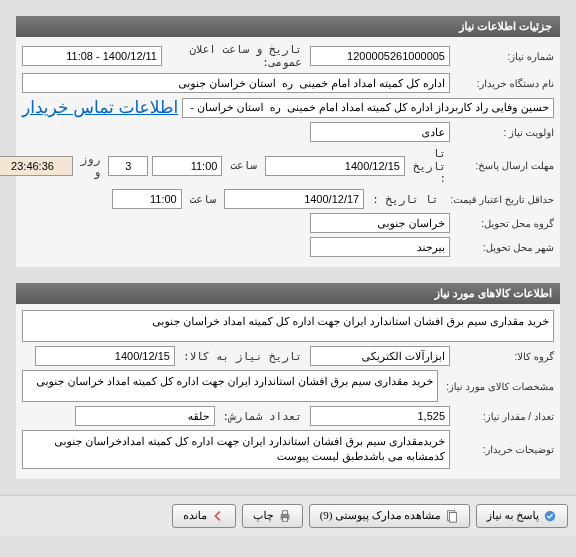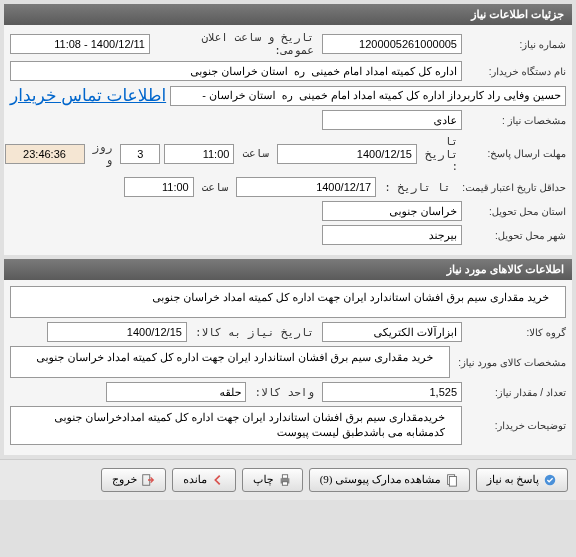--- a/index.html
+++ b/index.html
@@ -7,21 +7,21 @@
       font-family: Tahoma, Arial, sans-serif;
       font-size: 11px;
       background: #e0e0e0;
       direction: rtl;
       width: 576px;
       height: 557px;
       overflow: hidden;
     }
     .panel {
       background: #f0f0f0;
-      margin: 4px;
+      margin: 16px;
     }
     .panel-header {
       background: linear-gradient(to bottom, #7a7a7a, #5a5a5a);
       color: #fff;
       padding: 4px 8px;
       font-size: 11px;
       font-weight: bold;
     }
     .panel-body {
       padding: 6px;
@@ -56,21 +56,21 @@
       direction: rtl;
     }
     .field-long { flex: 1; }
     .field-med { width: 140px; }
     .field-sm { width: 70px; }
     .field-xs { width: 40px; }
     .field-time { width: 80px; background: #f5e6d3; text-align: center; }
     .multiline {
       background: #fff;
       border: 1px solid #999;
-      padding: 3px 16px;
+      padding: 3px 4px;
       font-size: 11px;
       flex: 1;
       min-height: 32px;
       line-height: 1.4;
     }
     .link {
       color: #0066cc;
       text-decoration: underline;
       cursor: pointer;
       font-size: 17px;
@@ -121,21 +121,21 @@
       <span class="label">نام دستگاه خریدار:</span>
       <input class="field field-long" readonly="" value="اداره کل کمیته امداد امام خمینی  ره  استان خراسان جنوبی" style="">
     </div>
 
     <div class="form-row">
       <input class="field field-long" readonly="" value="حسین وفایی راد کاربرداز اداره کل کمیته امداد امام خمینی  ره  استان خراسان - " style="">
       <span class="link">اطلاعات تماس خریدار</span>
     </div>
 
     <div class="form-row">
-      <span class="label">مشخصات نیاز :</span>
+      <span class="label">اولویت نیاز :</span>
       <input class="field field-med" readonly="" value="عادی" style="">
     </div>
 
     <div class="form-row">
       <span class="label">مهلت ارسال پاسخ:</span>
       <span class="label-sm">تا تاریخ :</span>
       <input class="field field-med" readonly="" value="1400/12/15" style="">
       <span class="label-sm">ساعت</span>
       <input class="field field-sm" readonly="" value="11:00" style="">
       <input class="field field-xs" readonly="" style="text-align: center;" value="3">
@@ -146,21 +146,21 @@
 
     <div class="form-row">
       <span class="label">حداقل تاریخ اعتبار قیمت:</span>
       <span class="label-sm">تا تاریخ :</span>
       <input class="field field-med" readonly="" value="1400/12/17" style="">
       <span class="label-sm">ساعت</span>
       <input class="field field-sm" readonly="" value="11:00" style="">
     </div>
 
     <div class="form-row">
-      <span class="label">استان محل تحویل:</span>
+      <span class="label">گروه محل تحویل:</span>
       <input class="field field-med" readonly="" value="خراسان جنوبی" style="">
     </div>
 
     <div class="form-row">
       <span class="label">شهر محل تحویل:</span>
       <input class="field field-med" readonly="" value="بیرجند" style="">
     </div>
 
   </div>
 </div>
@@ -181,21 +181,21 @@
     </div>
 
     <div class="form-row">
       <span class="label">مشخصات کالای مورد نیاز:</span>
       <div class="multiline">خرید مقداری سیم برق افشان استاندارد ایران  جهت اداره کل کمیته امداد خراسان جنوبی</div>
     </div>
 
     <div class="form-row">
       <span class="label">تعداد / مقدار نیاز:</span>
       <input class="field field-med" readonly="" value="1,525" style="">
-      <span class="label-sm">واحد کالا:</span>
+      <span class="label-sm">تعداد شمارش:</span>
       <input class="field field-med" readonly="" value="حلقه" style="">
     </div>
 
     <div class="form-row">
       <span class="label">توضیحات خریدار:</span>
       <div class="multiline">خریدمقداری سیم برق افشان استاندارد ایران جهت اداره کل کمیته امدادخراسان جنوبی کدمشابه می باشدطبق لیست پیوست</div>
     </div>
 
   </div>
 </div>
@@ -230,22 +230,13 @@
     <span>چاپ</span>
   </button>
   <button class="btn">
     <span class="icon-box">
       <svg viewBox="0 0 16 16">
           <path d="M10 3l-5 5 5 5" stroke="#d9534f" stroke-width="2" fill="none"></path>
         </svg>
     </span>
     <span>مانده</span>
   </button>
-  <button class="btn">
-    <span class="icon-box">
-      <svg viewBox="0 0 16 16">
-          <rect x="2" y="2" width="8" height="12" fill="none" stroke="#666"></rect>
-          <path d="M8 8h6M11 5l3 3-3 3" stroke="#d9534f" stroke-width="1.5" fill="none"></path>
-        </svg>
-    </span>
-    <span>خروج</span>
-  </button>
 </div>
 
 </body></html>

